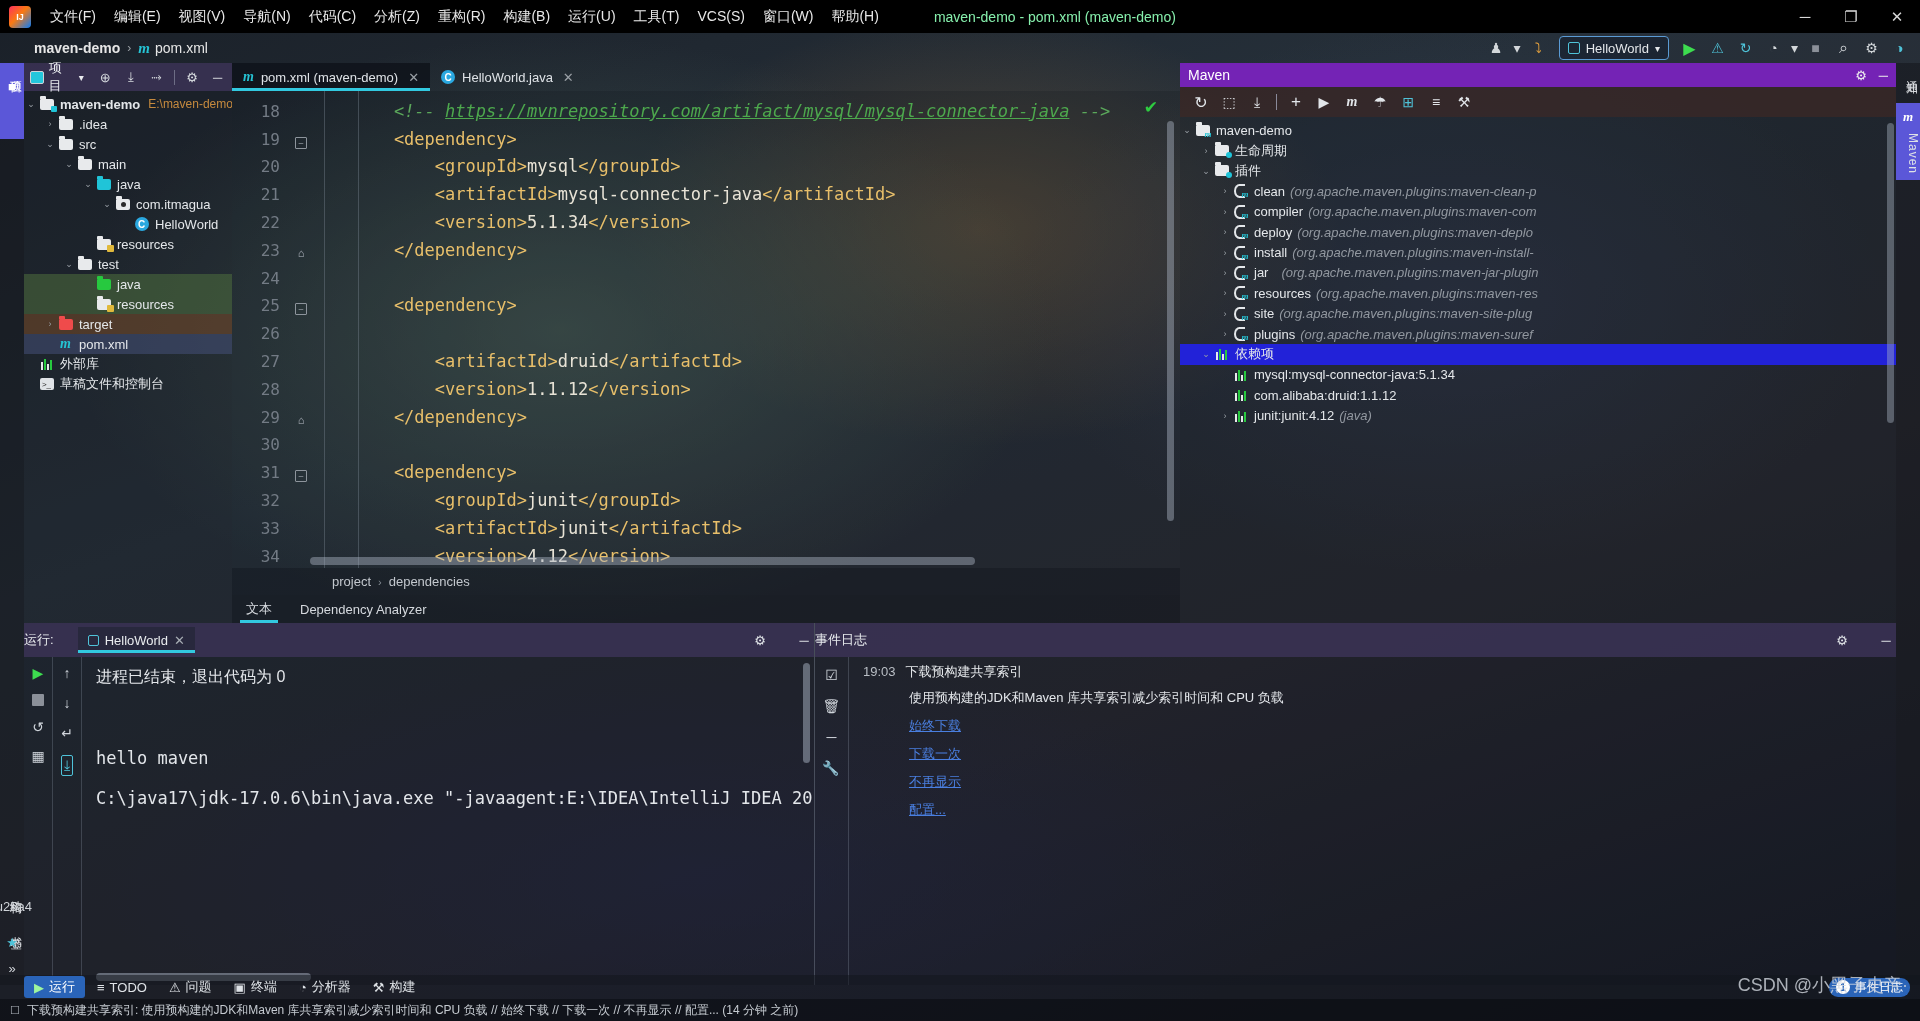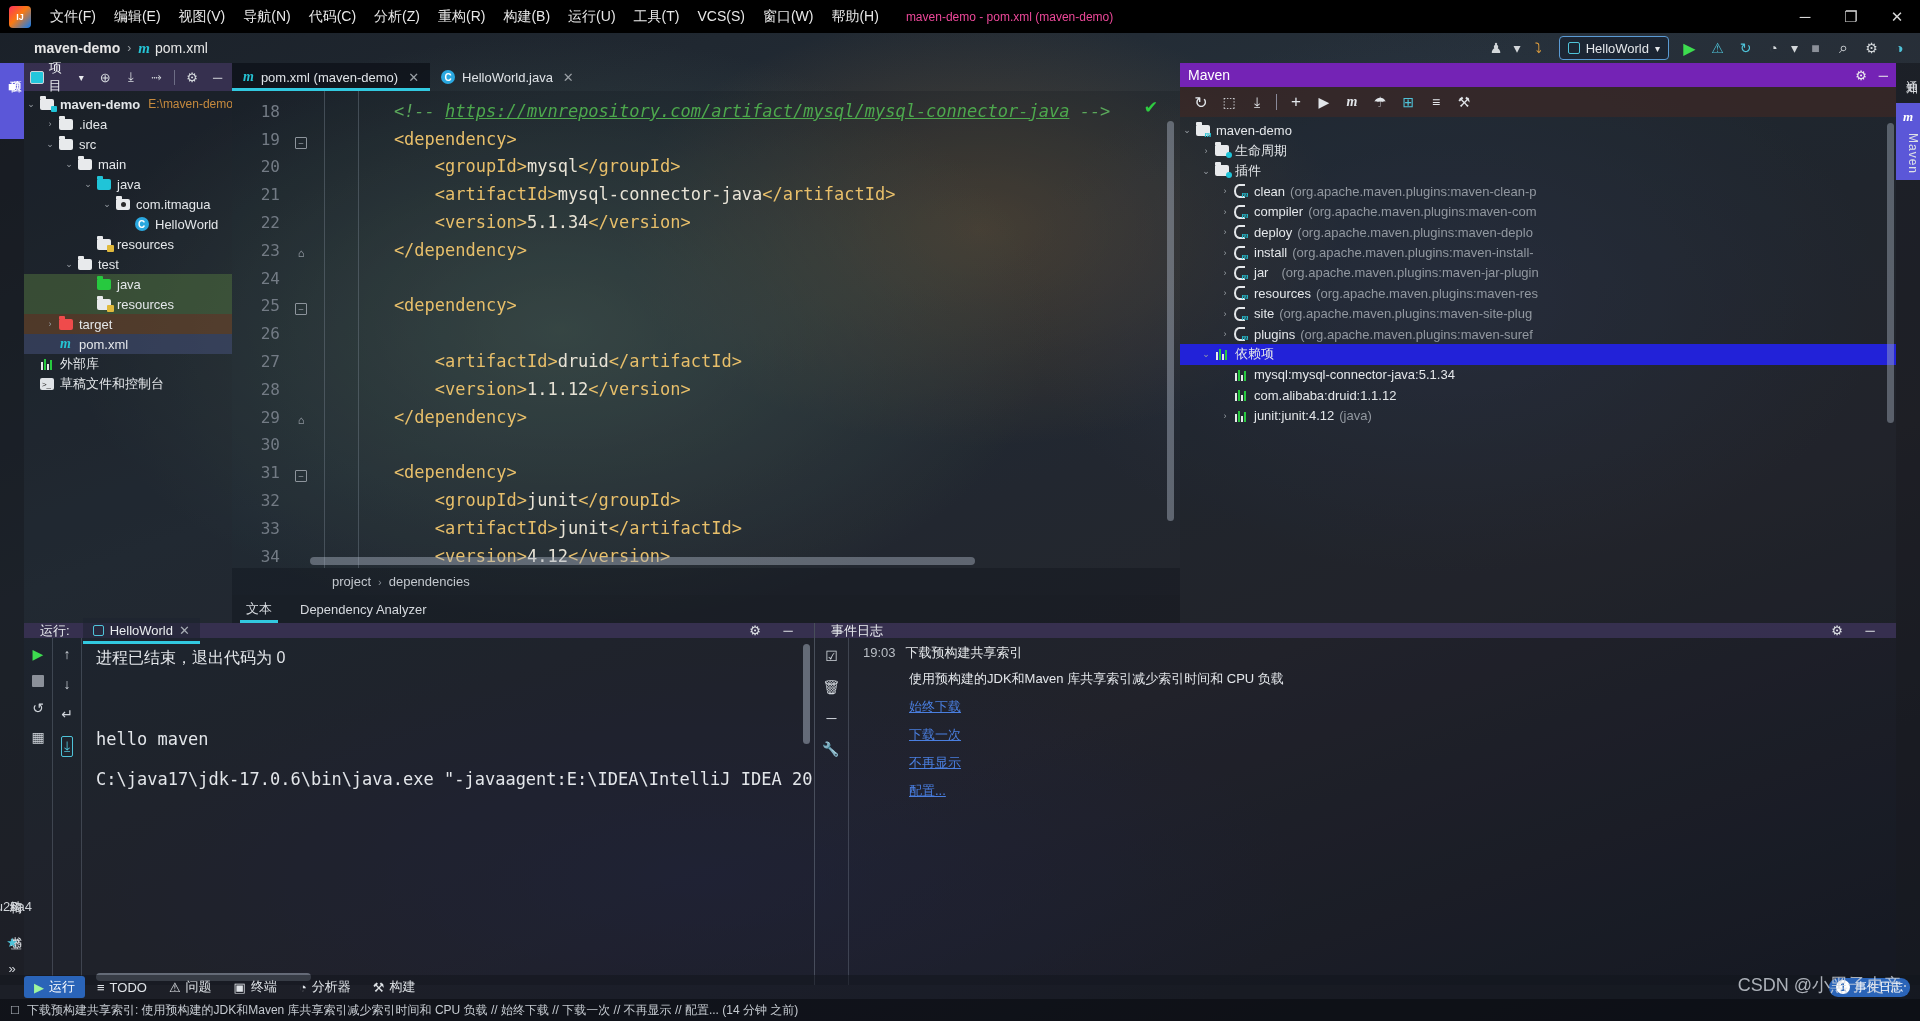--- a/index.html
+++ b/index.html
@@ -35,21 +35,21 @@
   .idea-logo::after {
     content: "IJ"; position: absolute; inset: 0; color: #fff;
     font-size: 9px; font-weight: bold; display: flex;
     align-items: center; justify-content: center;
   }
   .menu-item {
     padding: 4px 9px; color: #e8e8e8; font-size: 14px;
     white-space: nowrap; cursor: default;
   }
   .win-title {
-    margin-left: 18px; color: #ec4899; font-size: 12px; white-space: nowrap;
+    margin-left: 46px; color: #86efac; font-size: 14px; white-space: nowrap;
   }
   .win-btns {
     position: absolute; right: 0; top: 0; height: 33px;
     display: flex; align-items: center;
   }
   .win-btn {
     width: 46px; height: 33px; display: flex; align-items: center;
     justify-content: center; color: #d8d8d8; font-size: 15px;
   }
 
@@ -287,21 +287,21 @@
   }
   .plug-ico::before {
     content: ""; width: 9px; height: 10px; border: 2px solid #e4e7ea;
     border-radius: 50% 0 0 50%; border-right: none; display: block;
   }
   .plug-m {
     position: absolute; right: -1px; bottom: -2px; color: #25c3d4;
     font-size: 9px; font-style: italic; font-weight: bold;
     font-family: "Liberation Serif", serif;
   }
-  .mgray { color: #9298a0; }
+  .mgray { color: #9298a0; font-style: italic; }
   .mv-resizer { position: absolute; left: 0; top: 0; width: 5px; height: 100%; }
   .mv-vscroll {
     position: absolute; right: 2px; top: 60px; width: 7px; height: 300px;
     background: rgba(170,180,195,.42); border-radius: 4px;
   }
   
   .right-strip {
     position: absolute; right: 0; top: 63px; width: 24px; bottom: 36px;
     background: rgba(20,22,28,.55); z-index: 30;
     display: flex; flex-direction: column; align-items: center;
@@ -314,22 +314,22 @@
   
   .bottom {
     position: absolute; left: 24px; right: 24px; top: 623px; height: 362px;
     z-index: 22; display: flex;
   }
   .run-panel {
     width: 790px; display: flex; flex-direction: column;
     background: rgba(14,18,26,.35);
   }
   .bp-header {
-    height: 15px; background: rgba(58,50,84,.88);
-    display: flex; align-items: center; padding: 0 16px; gap: 13px;
+    height: 34px; background: rgba(58,50,84,.88);
+    display: flex; align-items: center; padding: 0 0; gap: 24px;
   }
   .bp-header .ttl { font-size: 13px; color: #e9ecef; }
   .run-tab {
     display: flex; align-items: center; gap: 6px; padding: 0 10px;
     height: 26px; font-size: 13px; color: #e9ecef; position: relative;
     background: rgba(30,34,48,.55);
   }
   .run-tab::after {
     content: ""; position: absolute; left: 0; bottom: 0; width: 100%;
     height: 3px; background: #32c9e0;

